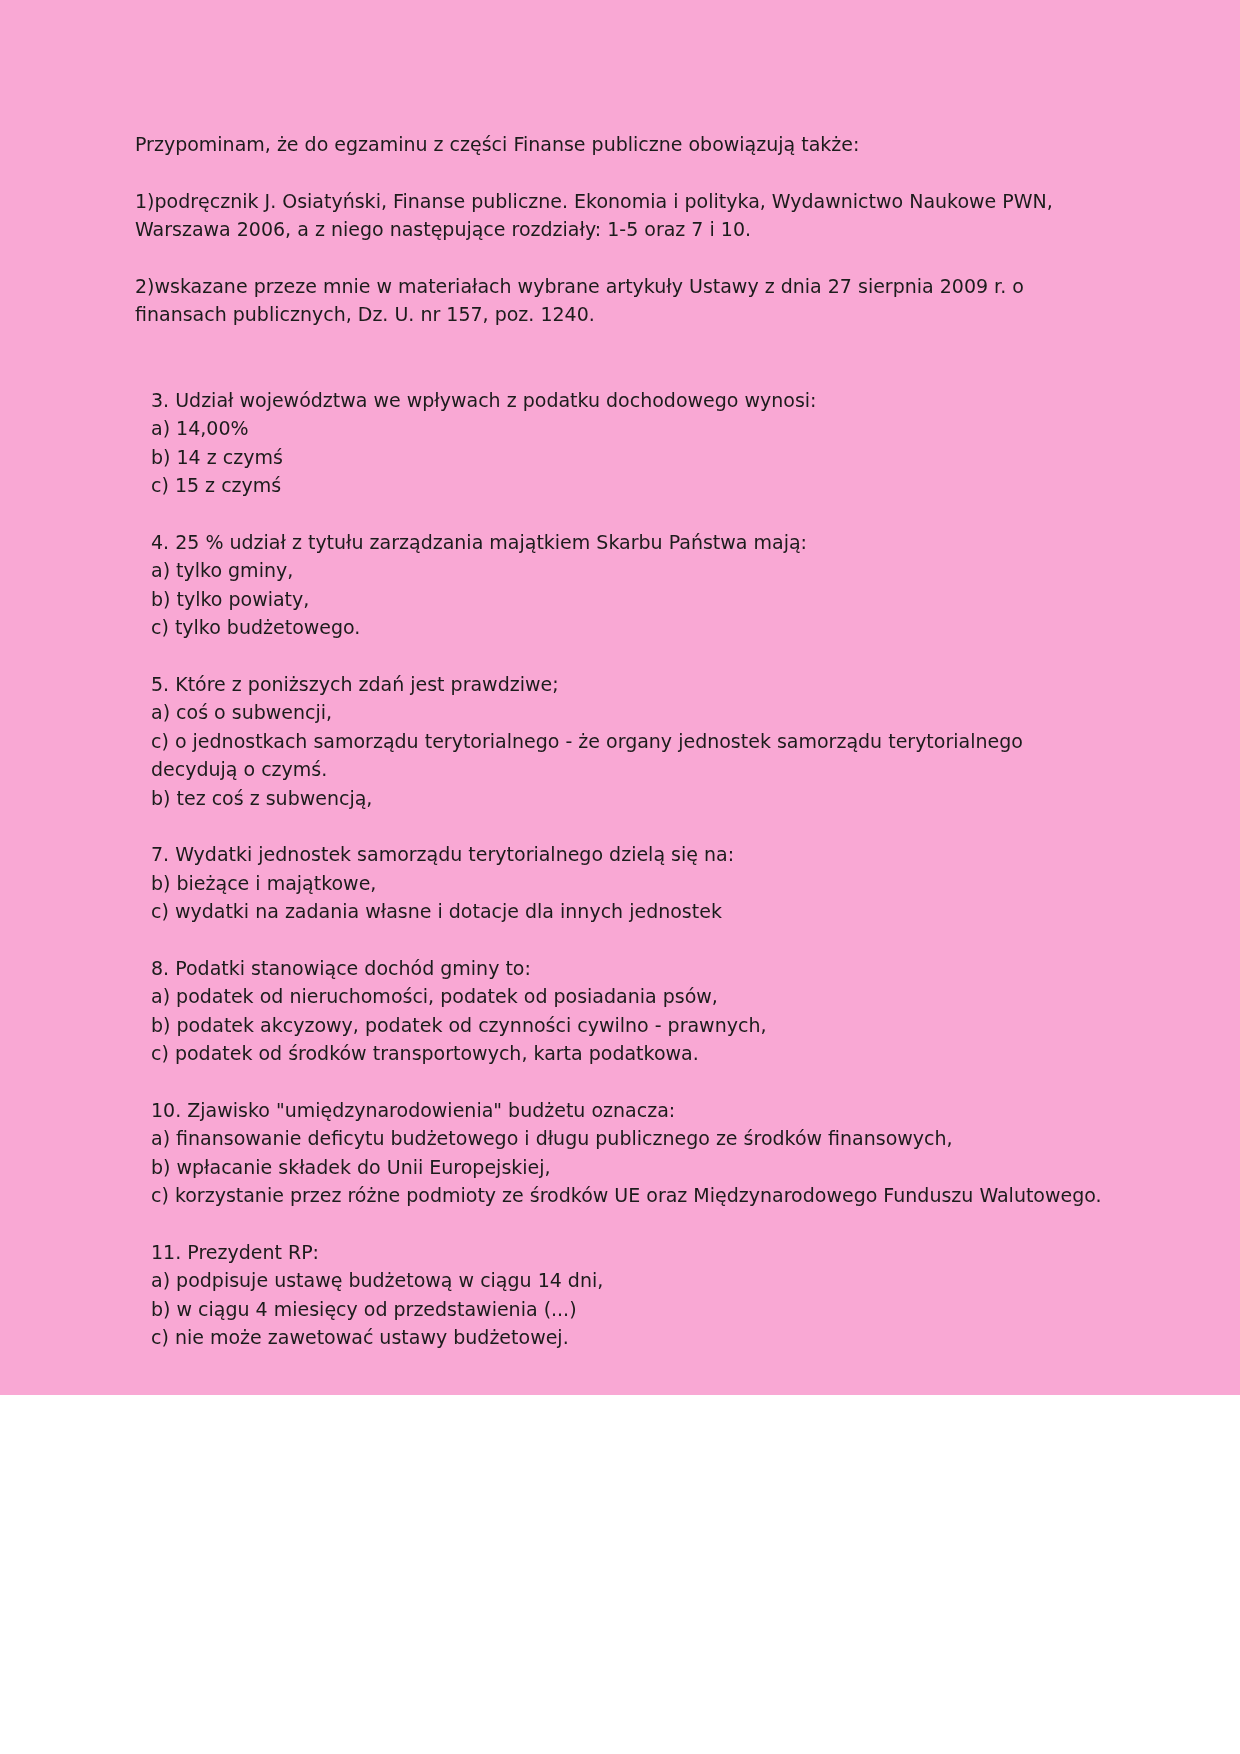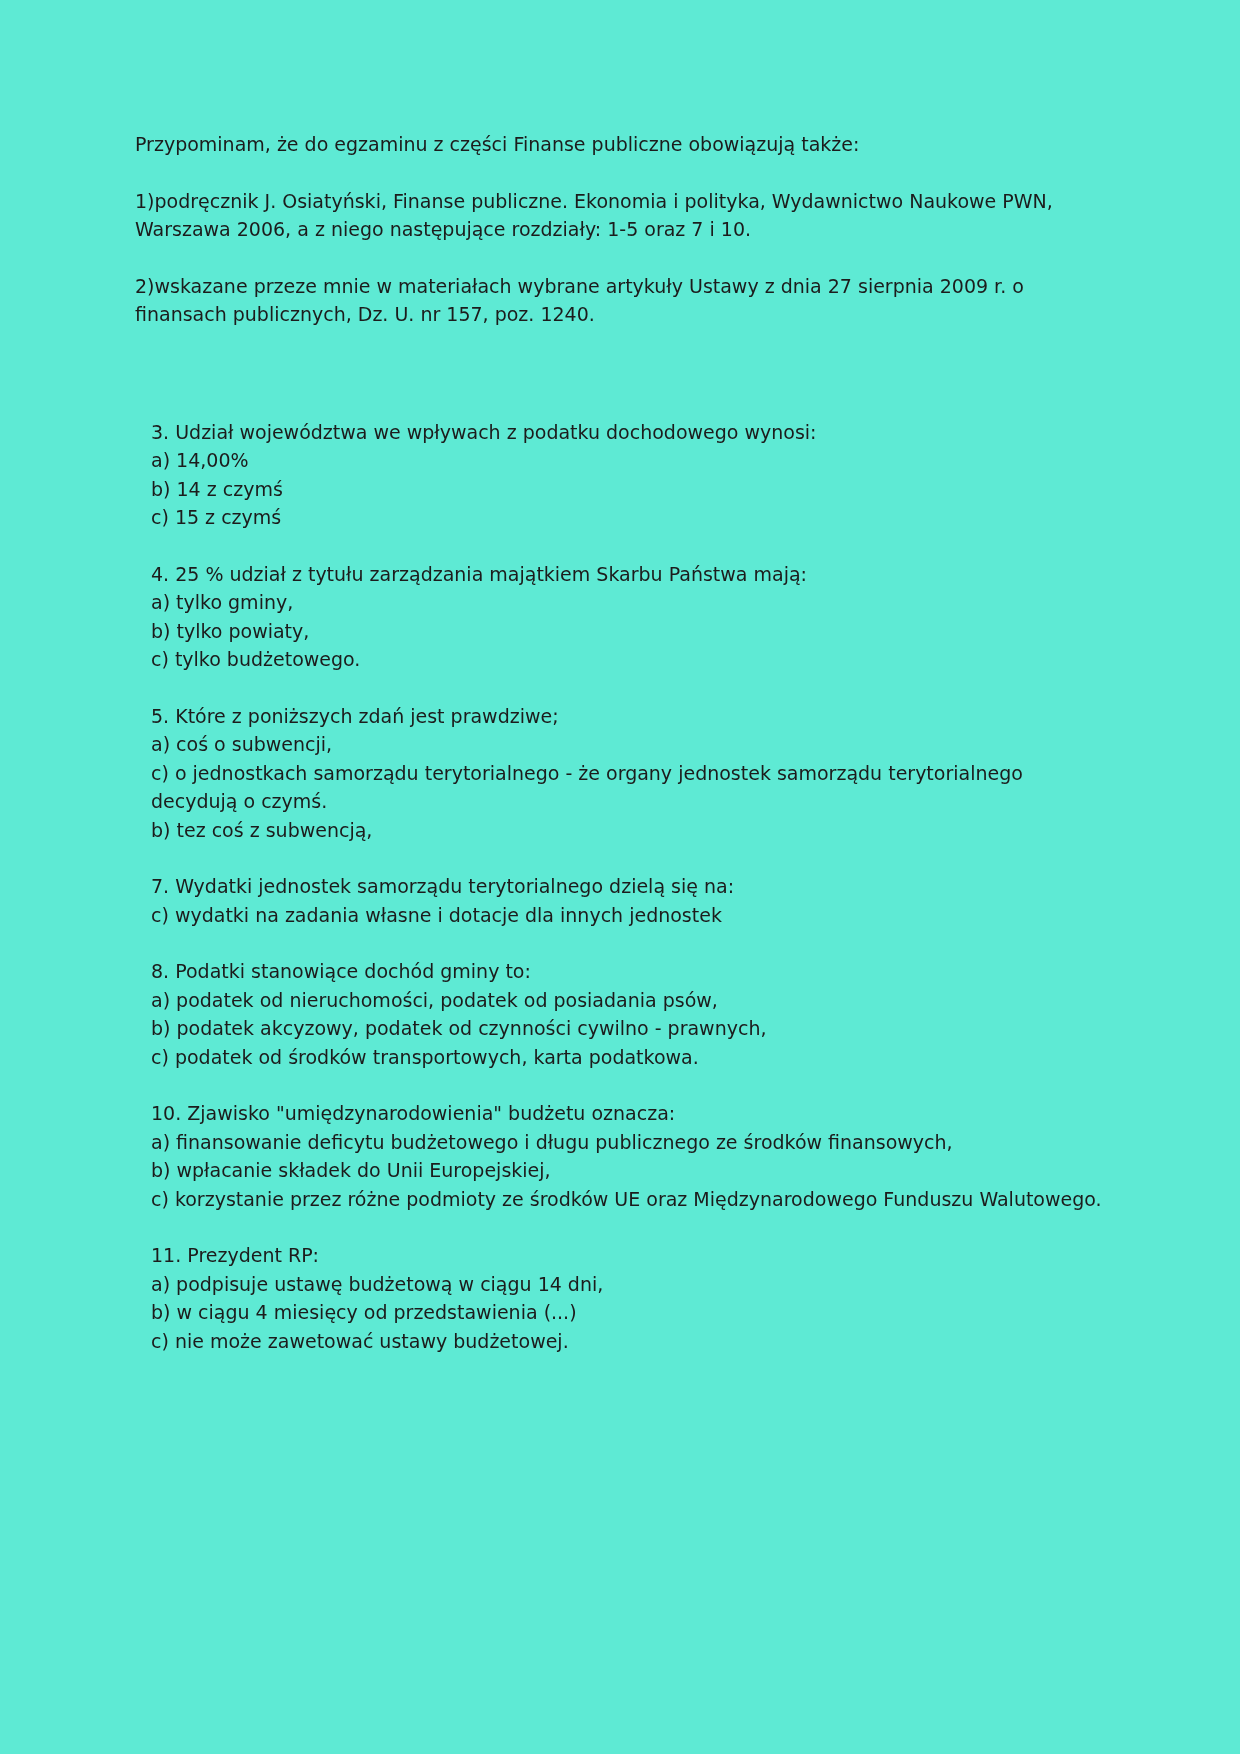--- a/index.html
+++ b/index.html
@@ -10,43 +10,43 @@
     width: 1240px;
     height: 1754px;
     background: #ffffff;
     font-family: "DejaVu Sans", "Liberation Sans", sans-serif;
     color: #1c1c1c;
     -webkit-font-smoothing: antialiased;
   }
   .page {
     box-sizing: border-box;
     width: 1240px;
-    height: 1754px;
+    height: 1395px;
     padding: 130px 135px 0 135px;
     overflow: hidden;
-    background: #5eead4;
+    background: #f9a8d4;
   }
   .content {
     width: 970px;
   }
   .line {
     margin: 0;
     font-size: 19px;
     line-height: 28.5px;
     font-weight: 400;
     letter-spacing: 0;
   }
   .para {
     margin: 0 0 28px 0;
     font-size: 19px;
     line-height: 28.5px;
     font-weight: 400;
   }
   .para.gap-large {
-    margin-bottom: 89px;
+    margin-bottom: 57px;
   }
   .question {
     margin: 0 0 28px 16px;
   }
 </style>
 </head>
 <body>
 
 <div class="page">
   <div class="content">
@@ -73,20 +73,21 @@
 
     <div class="question">
       <p class="line">5. Które z poniższych zdań jest prawdziwe;</p>
       <p class="line">a) coś o subwencji,</p>
       <p class="line">c) o jednostkach samorządu terytorialnego - że organy jednostek samorządu terytorialnego decydują o czymś.</p>
       <p class="line">b) tez coś z subwencją,</p>
     </div>
 
     <div class="question">
       <p class="line">7. Wydatki jednostek samorządu terytorialnego dzielą się na:</p>
+      <p class="line">b) bieżące i majątkowe,</p>
       <p class="line">c) wydatki na zadania własne i dotacje dla innych jednostek</p>
     </div>
 
     <div class="question">
       <p class="line">8. Podatki stanowiące dochód gminy to:</p>
       <p class="line">a) podatek od nieruchomości, podatek od posiadania psów,</p>
       <p class="line">b) podatek akcyzowy, podatek od czynności cywilno - prawnych,</p>
       <p class="line">c) podatek od środków transportowych, karta podatkowa.</p>
     </div>
 

